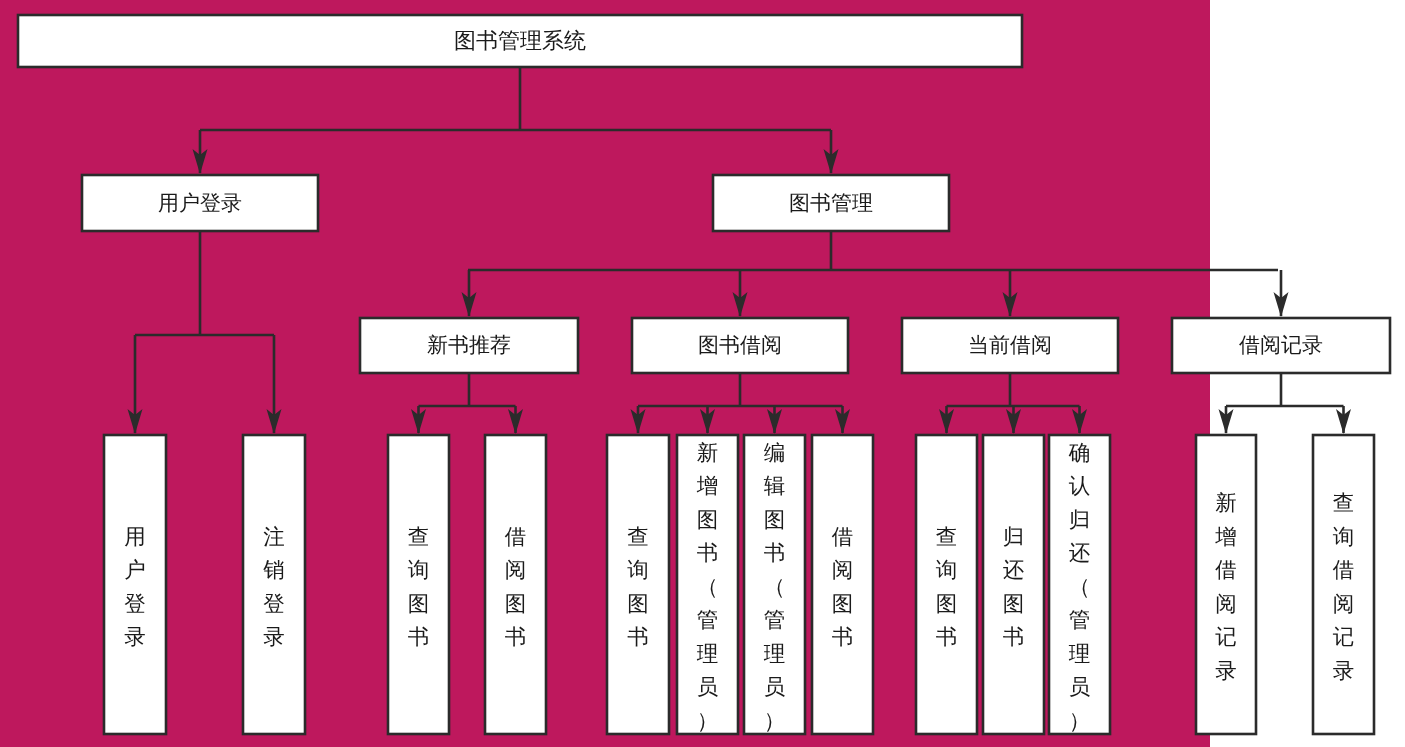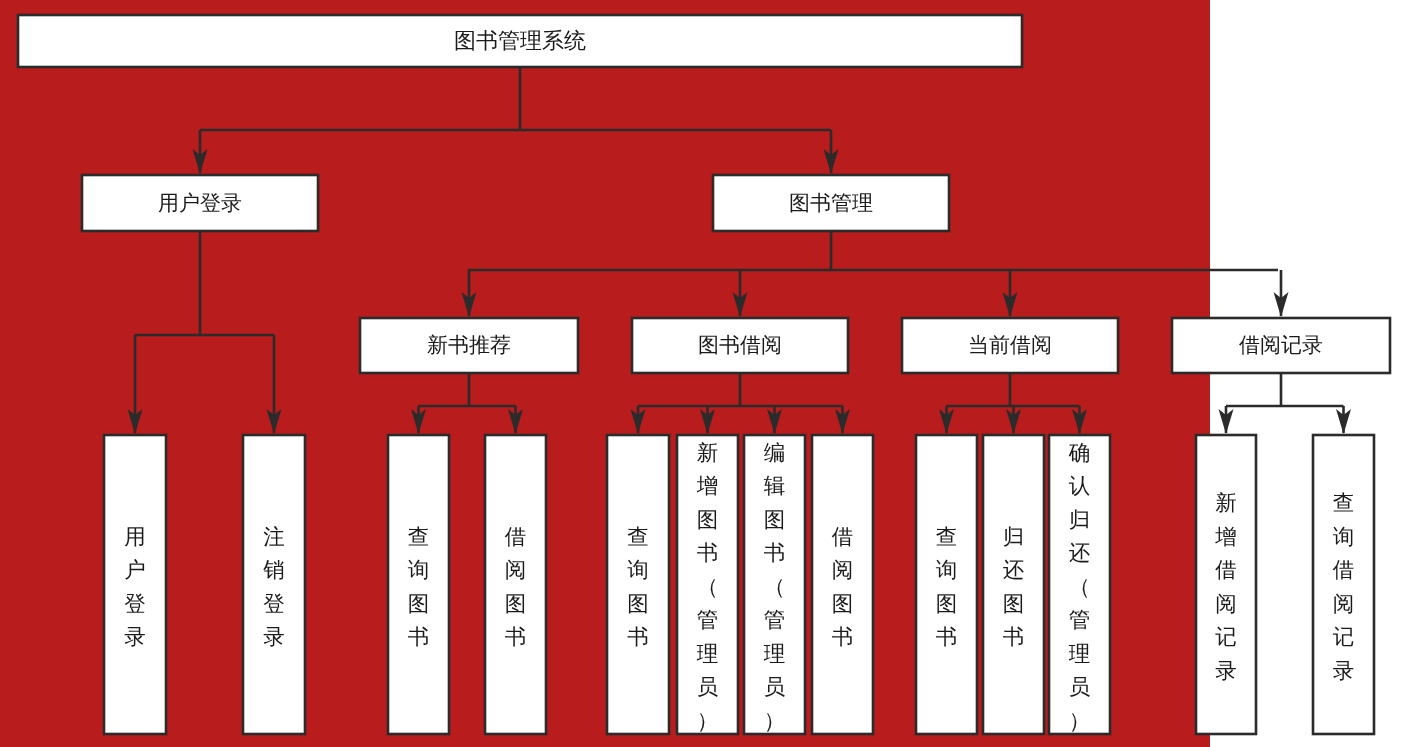--- a/index.html
+++ b/index.html
@@ -1,18 +1,18 @@
 <!DOCTYPE html>
 <html><head>
 <meta charset="utf-8">
 <style>
   html,body{margin:0;padding:0;background:#ffffff;}
   body{width:1405px;height:747px;overflow:hidden;
        font-family:"Liberation Sans","DejaVu Sans",sans-serif;}
-  #diagram-root{position:relative;width:1210px;height:747px;background:#b91c1c;}
+  #diagram-root{position:relative;width:1210px;height:747px;background:#be185d;}
   svg.diagram{position:absolute;left:0;top:0;width:1405px;height:747px;}
   .node-box{fill:#ffffff;stroke:#2b2b2b;stroke-width:2.6;}
   .conn{stroke:#2b2b2b;stroke-width:2.6;fill:none;stroke-linecap:butt;}
   .arrow-head{fill:#2b2b2b;stroke:none;}
   .node-label{font-family:"Liberation Sans","DejaVu Sans",sans-serif;
               fill:#1a1a1a;font-size:21px;text-anchor:middle;
               dominant-baseline:middle;}
   .node-label.root{font-size:22px;}
   .leaf-label{font-family:"Liberation Sans","DejaVu Sans",sans-serif;
               fill:#1a1a1a;font-size:21.5px;text-anchor:middle;}

